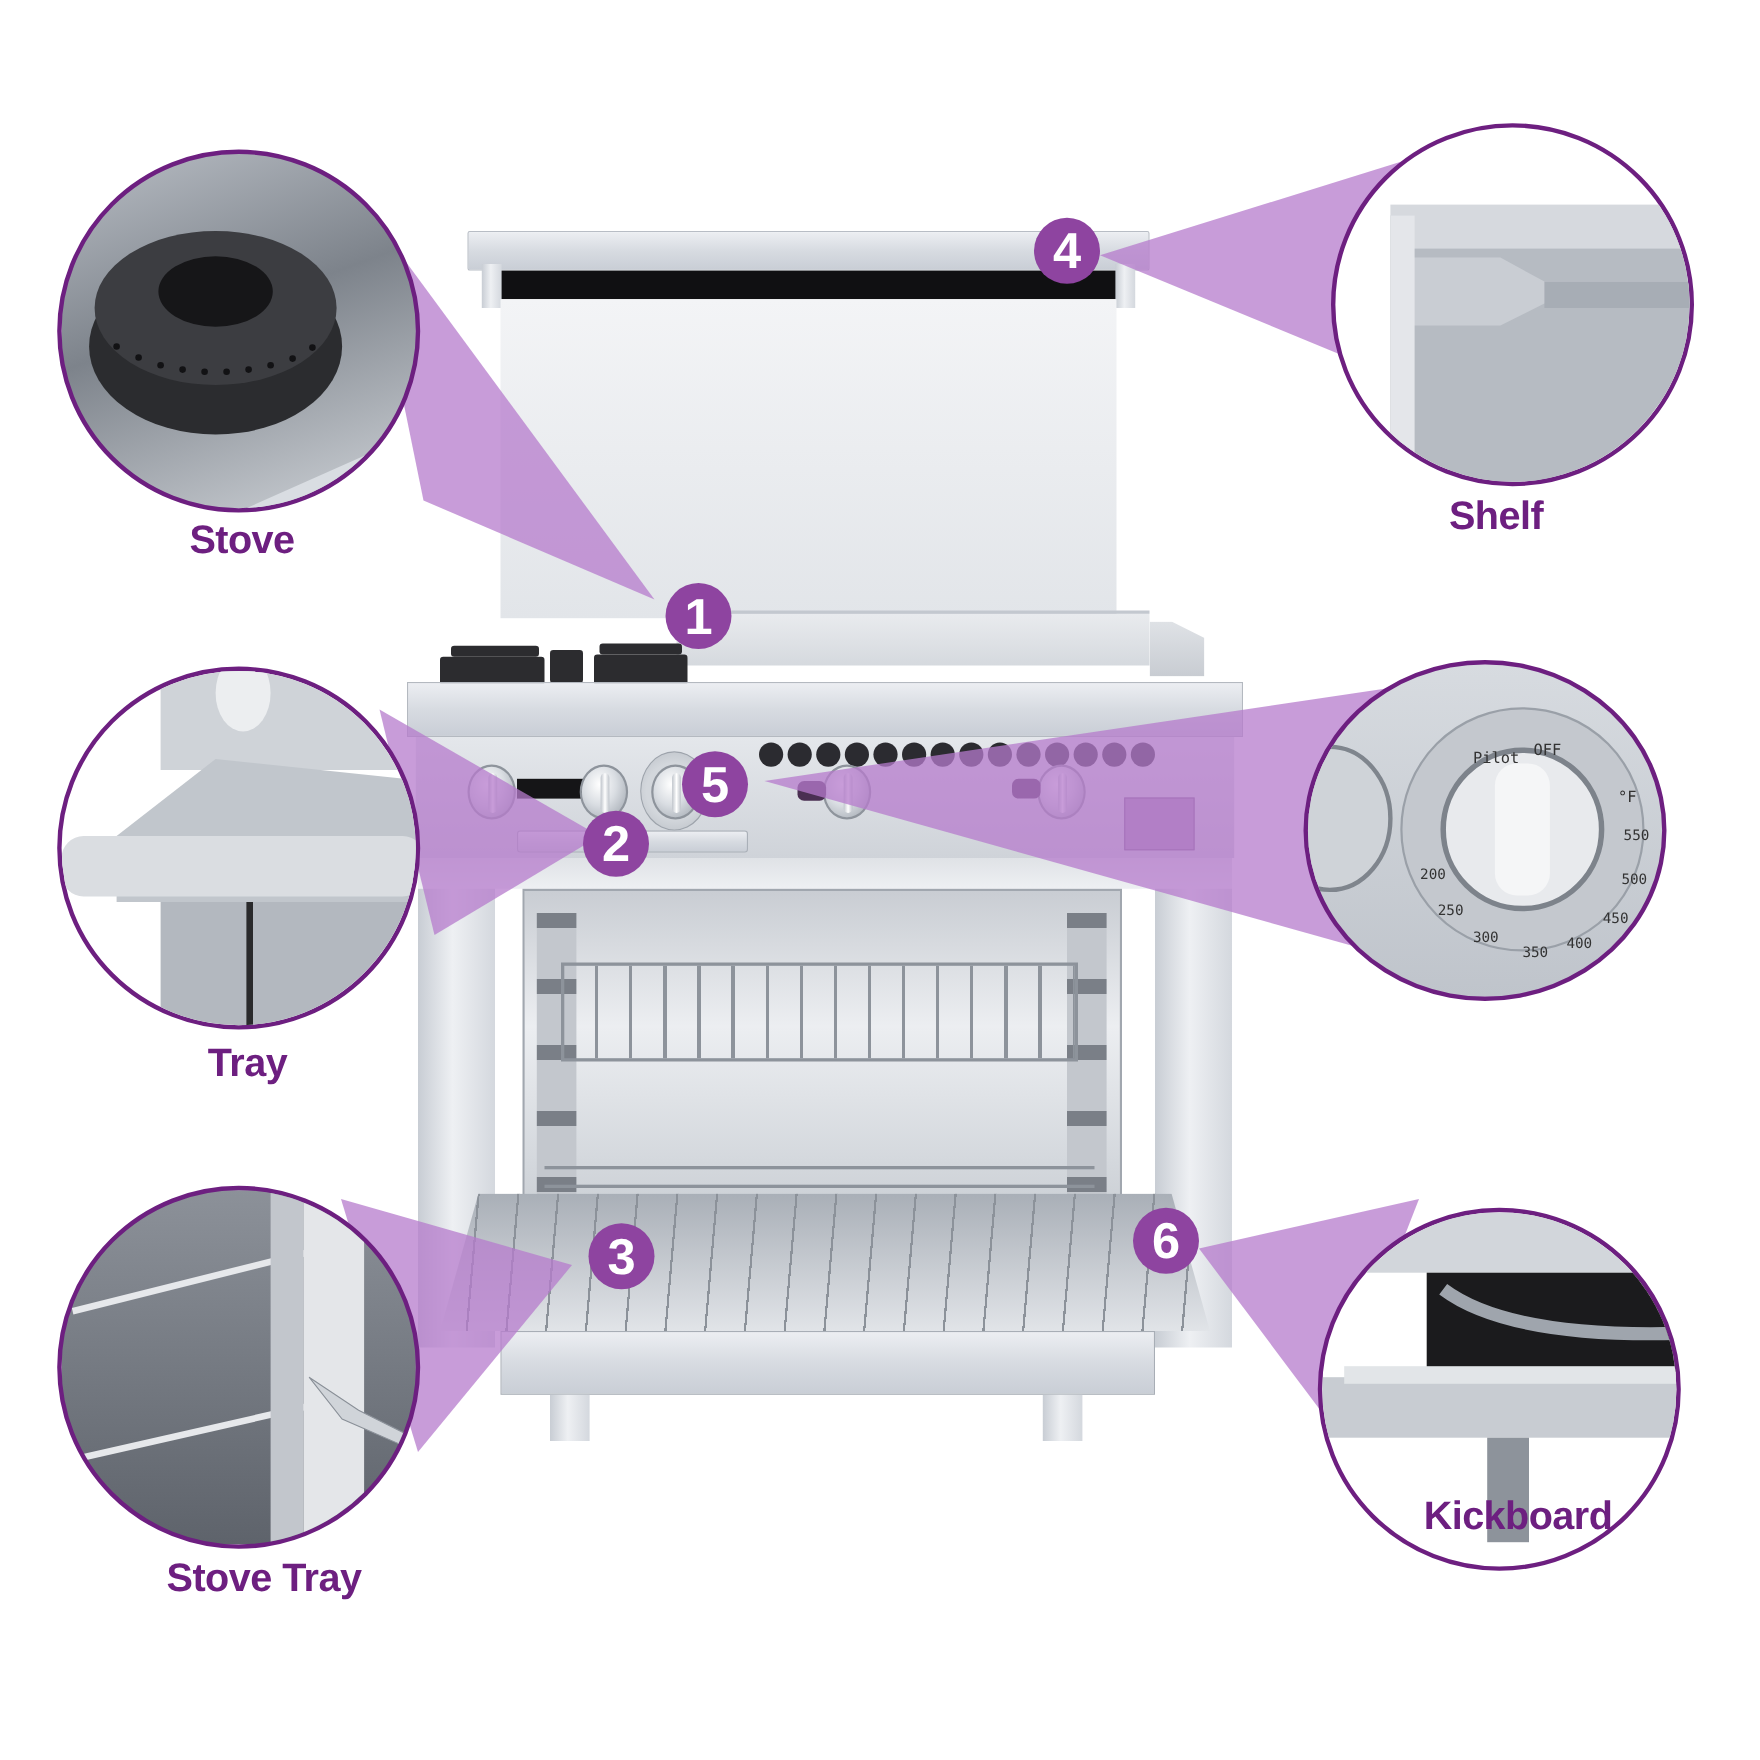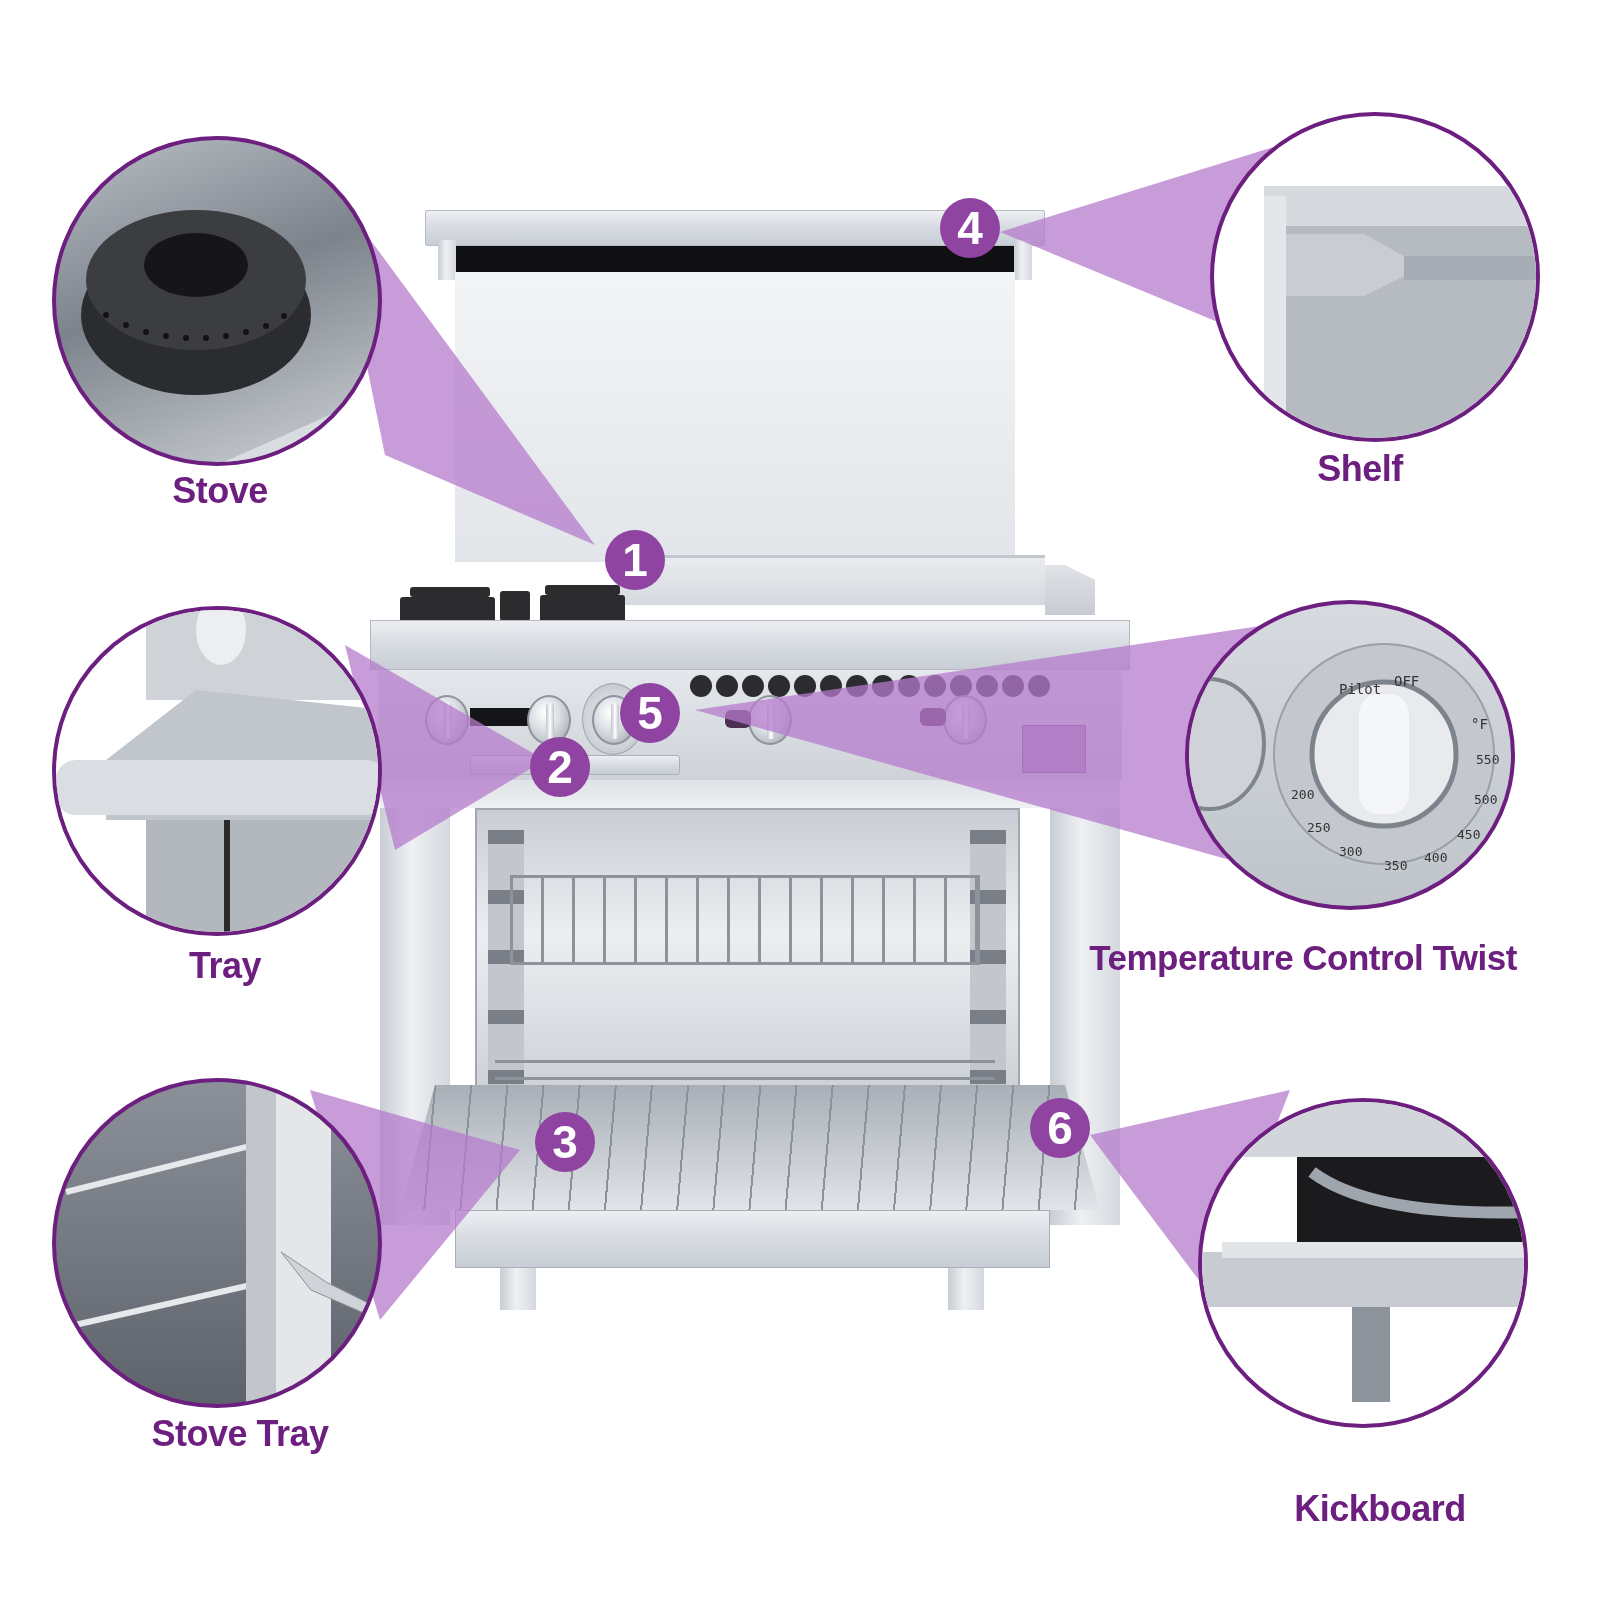--- a/index.html
+++ b/index.html
@@ -186,21 +186,20 @@
       <text x="287" y="160" font-size="13" fill="#333" font-family="DejaVu Sans Mono, monospace">550</text>
       <text x="285" y="200" font-size="13" fill="#333" font-family="DejaVu Sans Mono, monospace">500</text>
       <text x="268" y="235" font-size="13" fill="#333" font-family="DejaVu Sans Mono, monospace">450</text>
       <text x="235" y="258" font-size="13" fill="#333" font-family="DejaVu Sans Mono, monospace">400</text>
       <text x="195" y="266" font-size="13" fill="#333" font-family="DejaVu Sans Mono, monospace">350</text>
       <text x="150" y="252" font-size="13" fill="#333" font-family="DejaVu Sans Mono, monospace">300</text>
       <text x="118" y="228" font-size="13" fill="#333" font-family="DejaVu Sans Mono, monospace">250</text>
       <text x="102" y="195" font-size="13" fill="#333" font-family="DejaVu Sans Mono, monospace">200</text>
     </svg>
   </div>
-  <div class="callout-label" style="left:1068px; top:938px; width:470px; font-size:35px;">Temperature Control Twist</div>
 
   <div class="callout" style="left:52px; top:1078px; width:330px; height:330px; background:linear-gradient(180deg,#8c9199,#5e636b);">
     <svg width="330" height="330">
       <line x1="10" y1="110" x2="230" y2="55" stroke="#e6e8eb" stroke-width="6"></line>
       <line x1="10" y1="245" x2="230" y2="195" stroke="#e6e8eb" stroke-width="6"></line>
       <rect x="190" y="0" width="30" height="330" fill="#c2c6cc"></rect>
       <rect x="220" y="0" width="55" height="330" fill="#e4e6e9"></rect>
       <polygon points="225,170 270,200 320,225 310,232 255,208" fill="#d0d4d9" stroke="#8a9098"></polygon>
     </svg>
   </div>
@@ -209,21 +208,21 @@
   <div class="callout" style="left:1198px; top:1098px; width:330px; height:330px; background:#ffffff;">
     <svg width="330" height="330">
       <rect x="30" y="0" width="300" height="55" fill="#d2d6db"></rect>
       <rect x="95" y="55" width="235" height="90" fill="#1b1b1d"></rect>
       <path d="M110 70 Q 170 115 330 110" stroke="#9fa5ad" stroke-width="12" fill="none"></path>
       <rect x="0" y="150" width="330" height="55" fill="#c8ccd2"></rect>
       <rect x="20" y="140" width="310" height="16" fill="#e2e5e8"></rect>
       <rect x="150" y="205" width="38" height="95" fill="#8d939b"></rect>
     </svg>
   </div>
-  <div class="callout-label" style="left:1280px; top:1488px; width:200px;">Kickboard</div>
+  <div class="callout-label" style="left:1280px; top:1357px; width:200px;">Kickboard</div>
 
   <div class="badge" style="left:605px; top:530px;">1</div>
   <div class="badge" style="left:530px; top:737px;">2</div>
   <div class="badge" style="left:535px; top:1112px;">3</div>
   <div class="badge" style="left:940px; top:198px;">4</div>
   <div class="badge" style="left:620px; top:683px;">5</div>
   <div class="badge" style="left:1030px; top:1098px;">6</div>
 
 </div>
 

